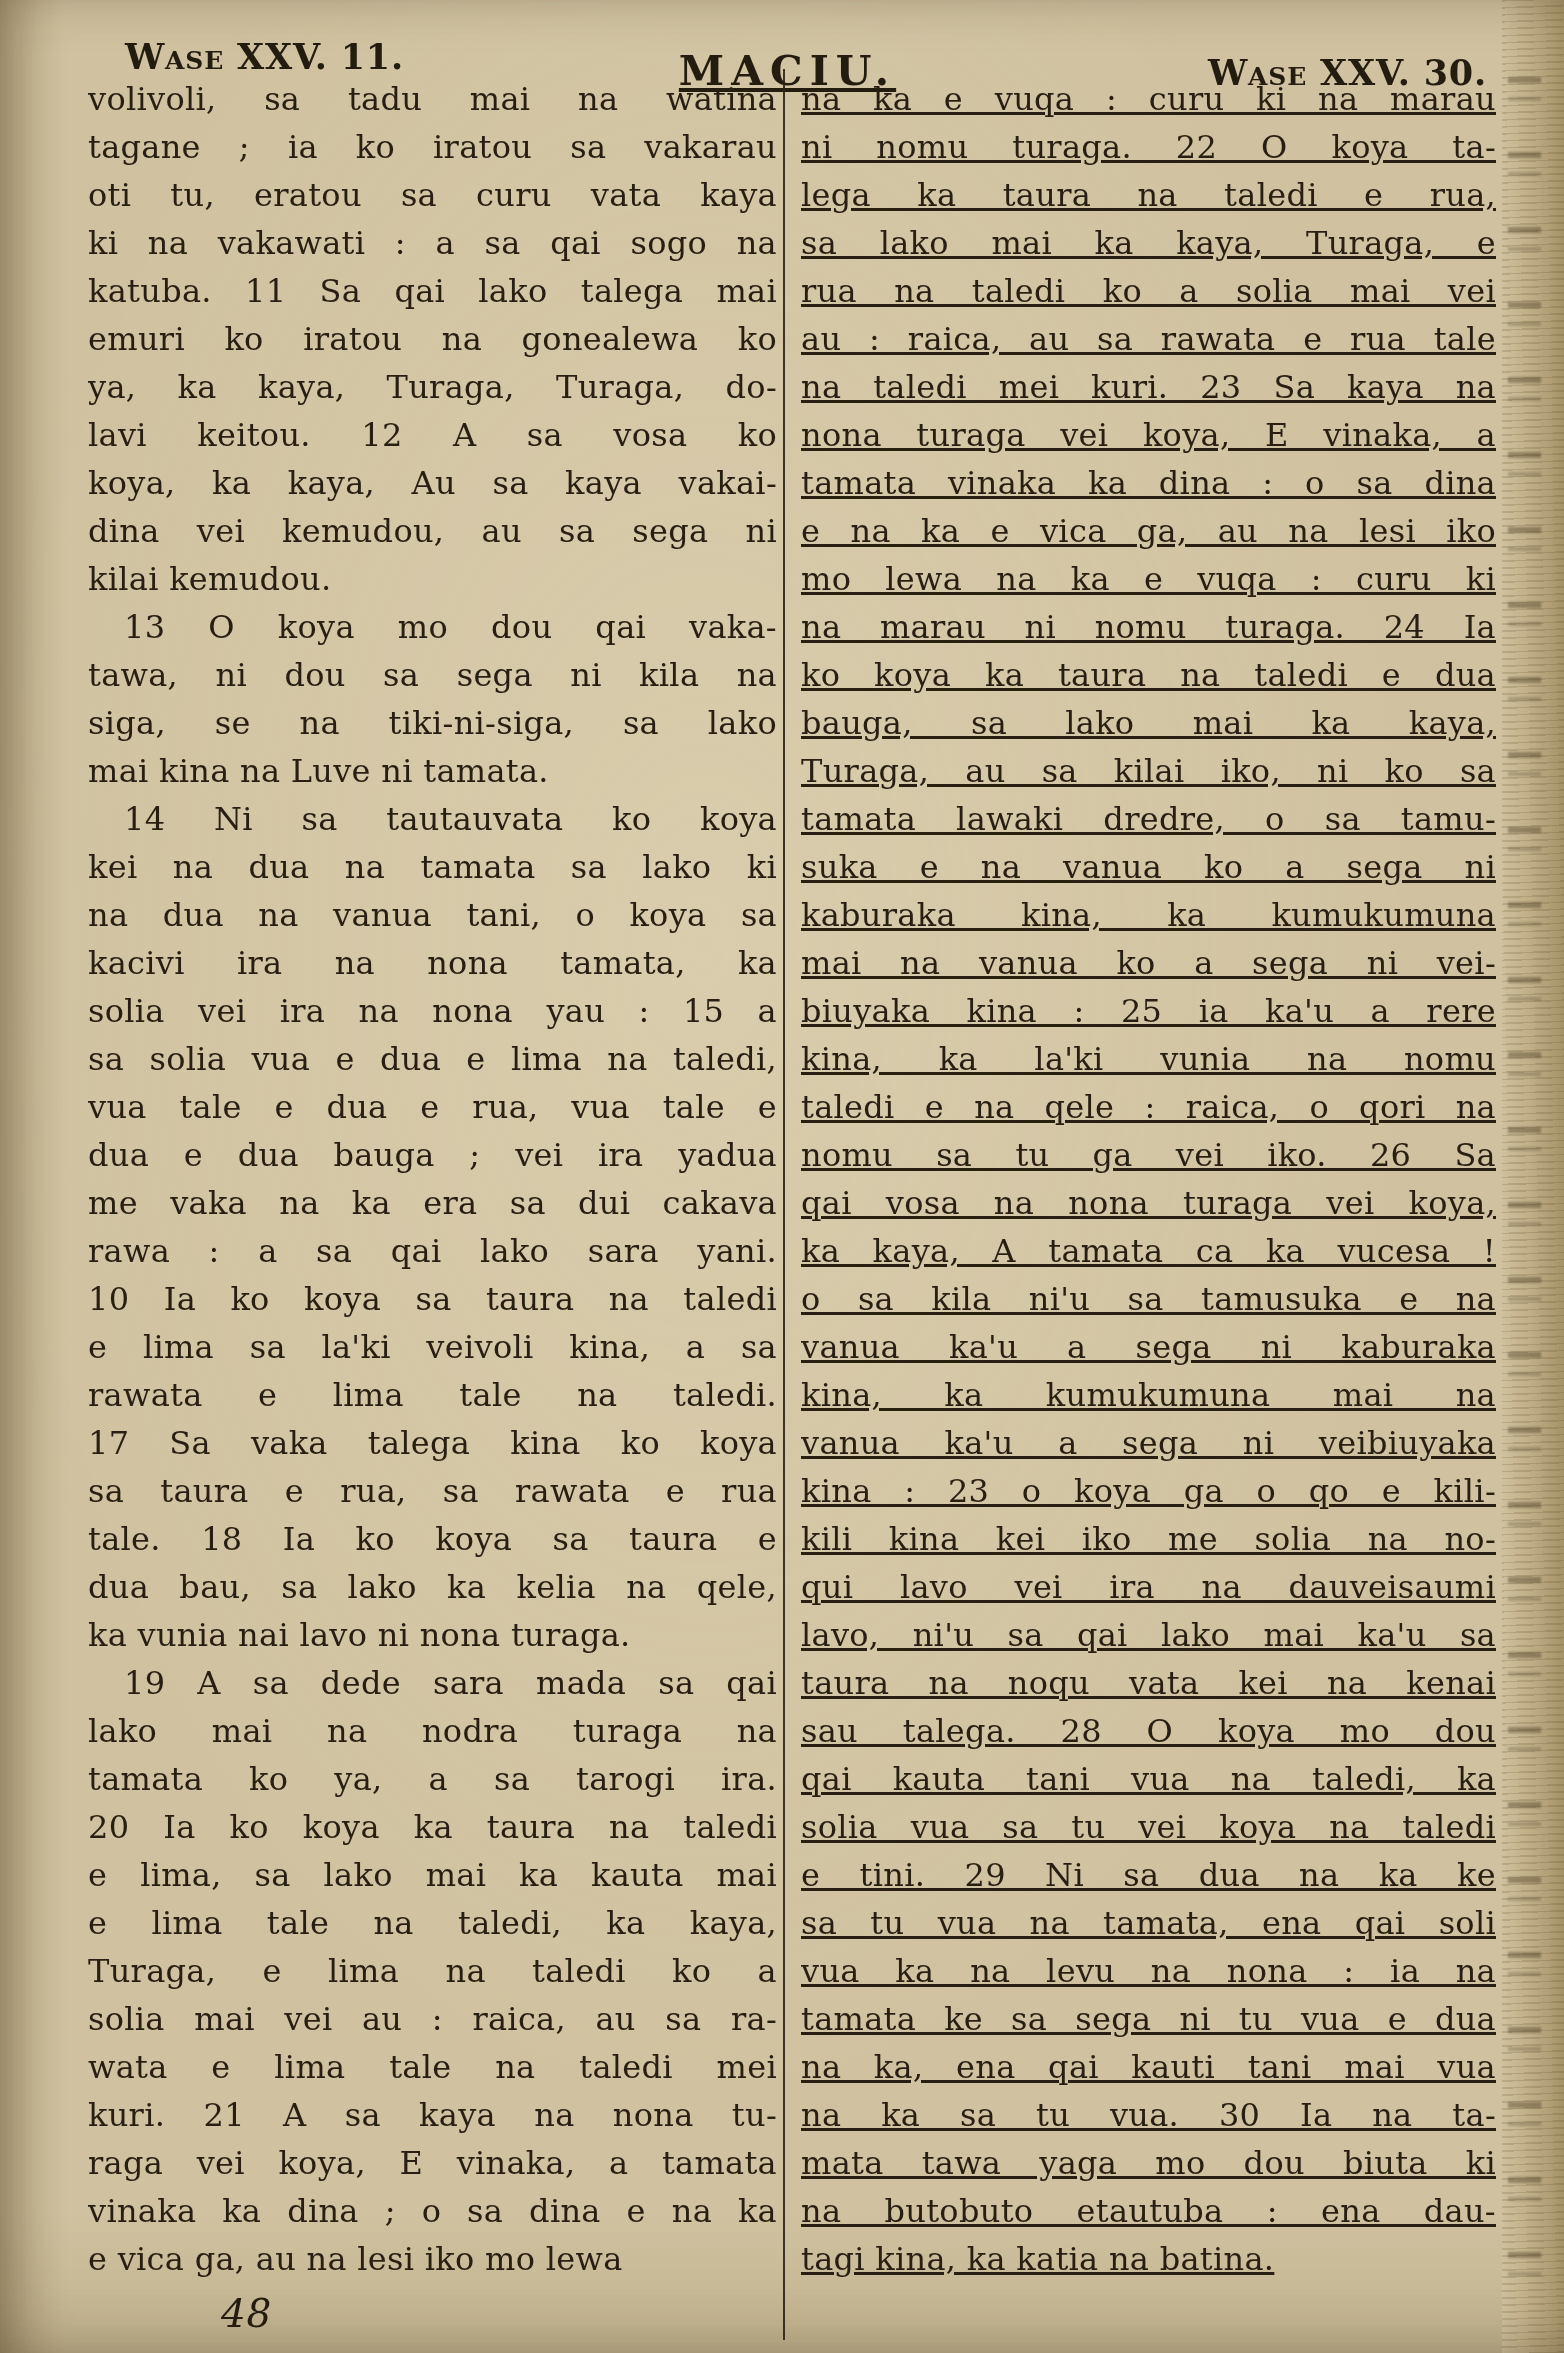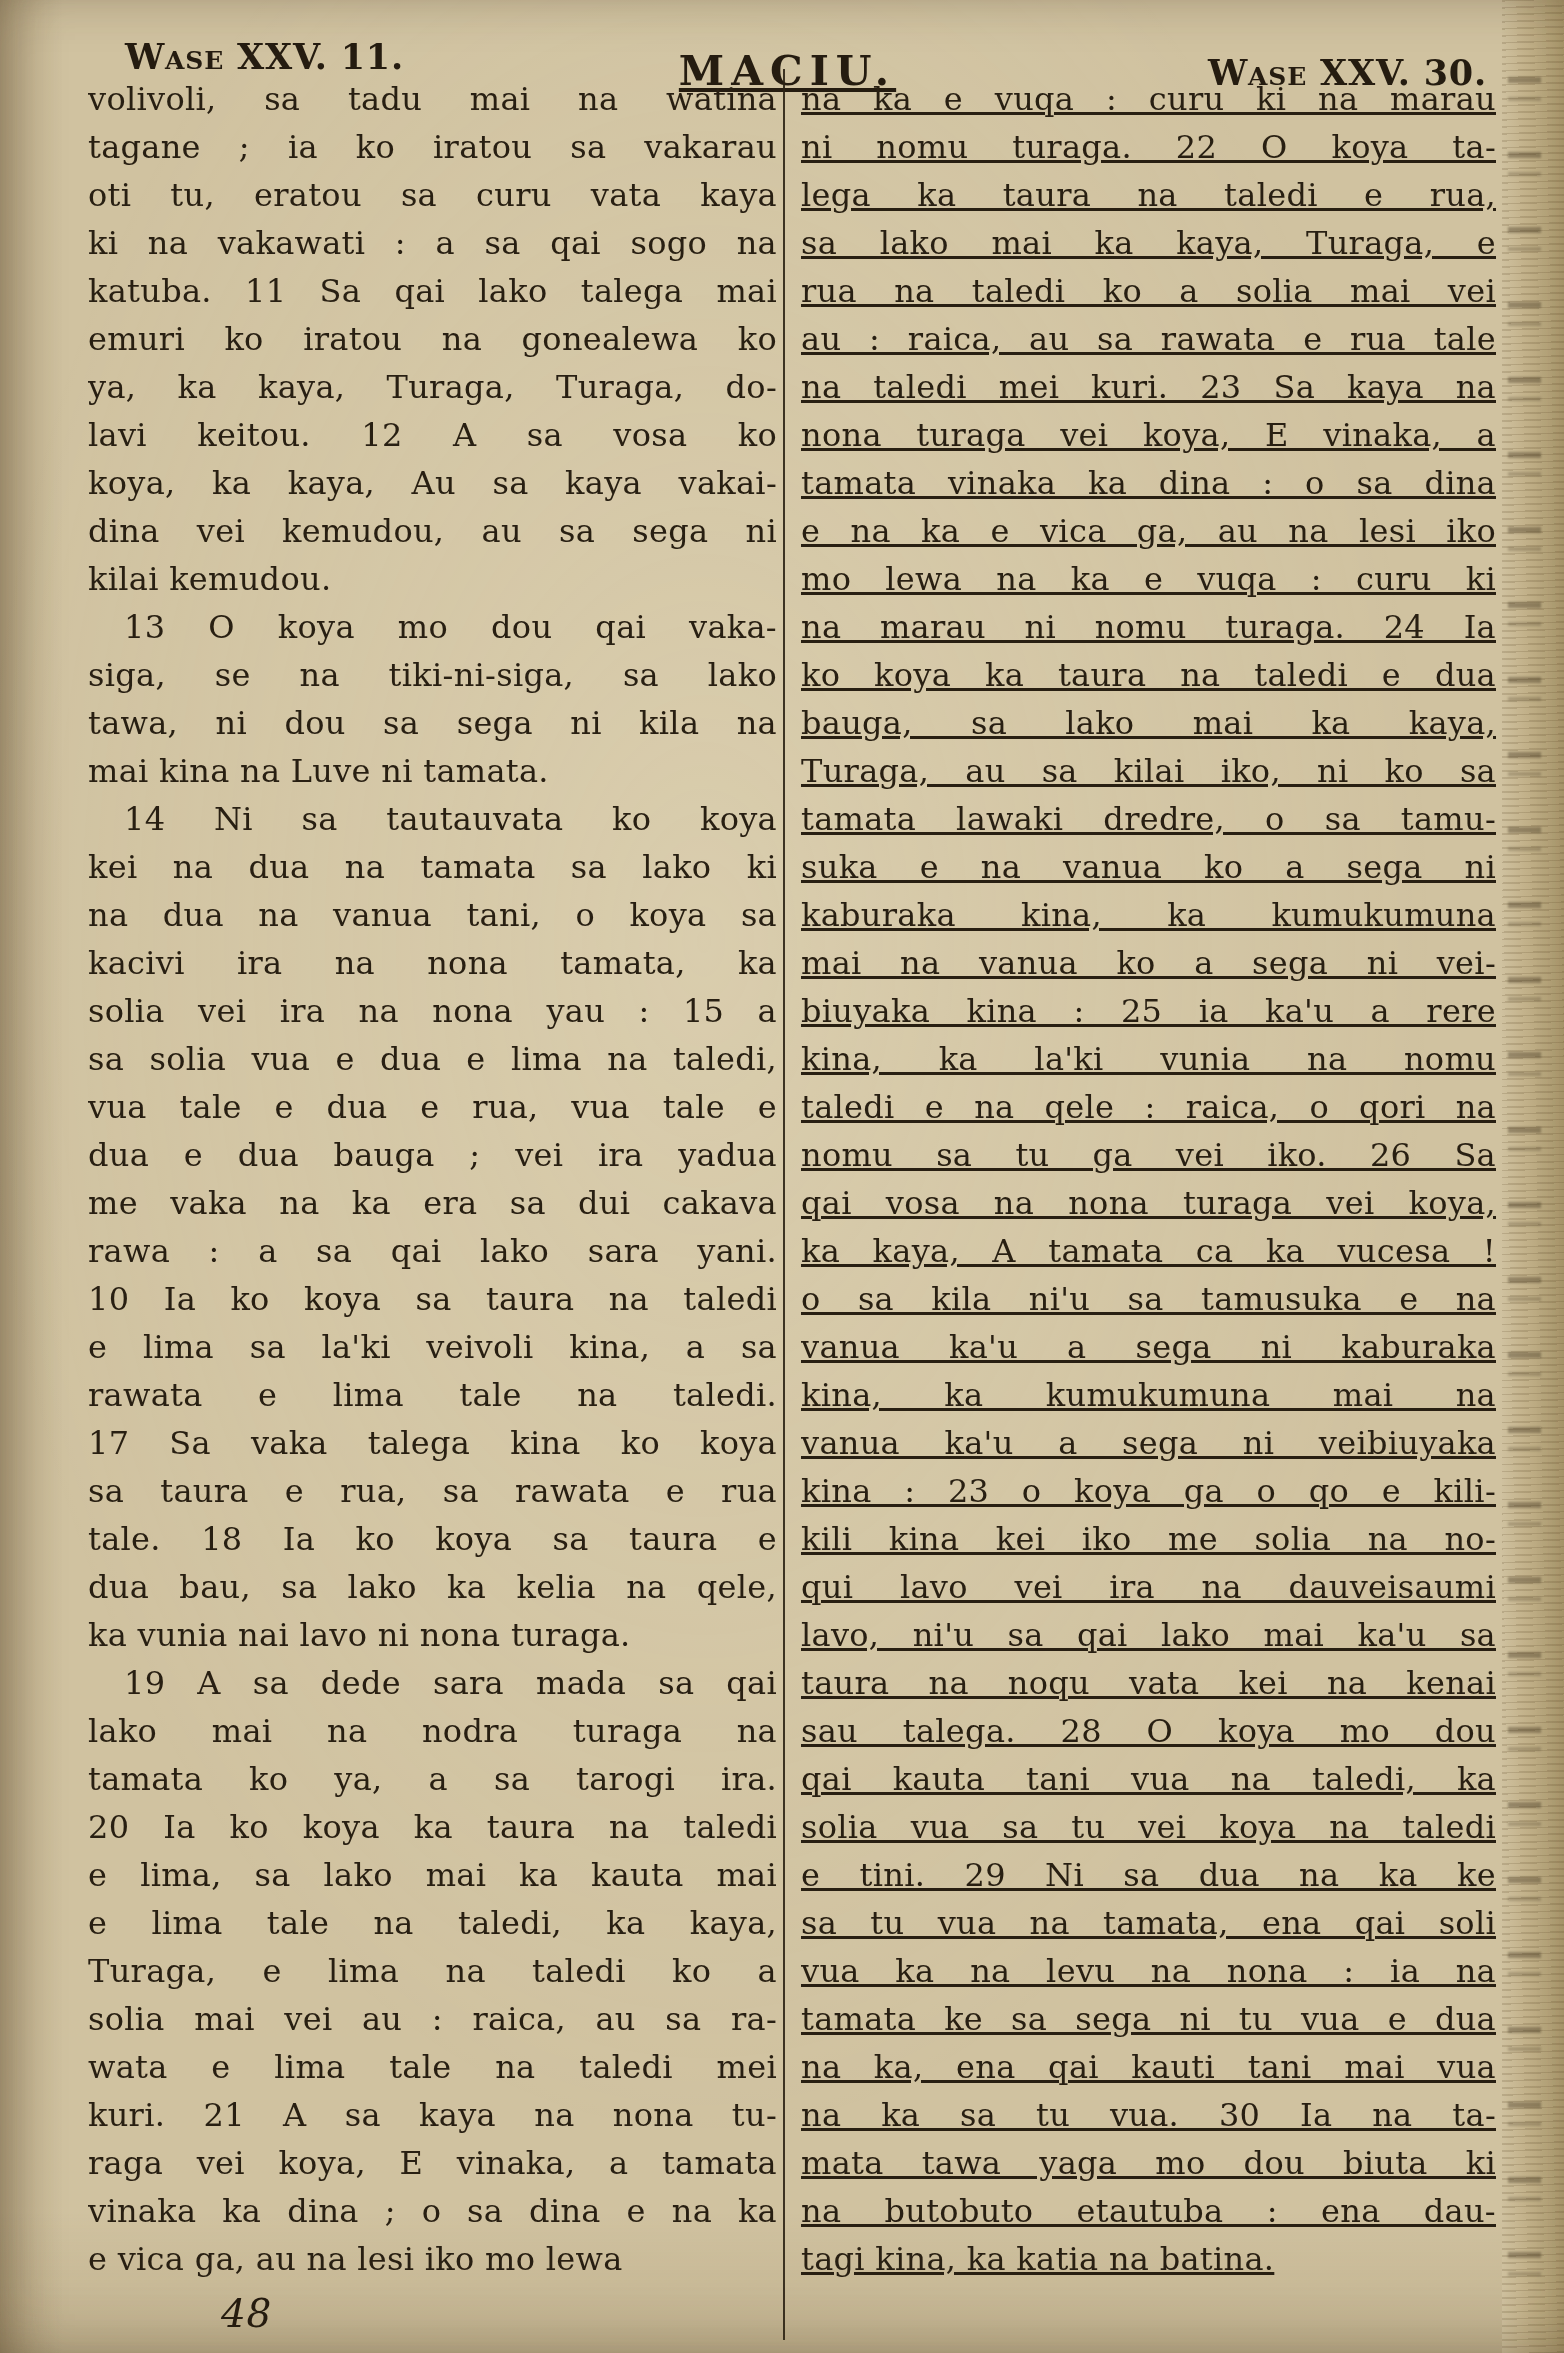--- a/index.html
+++ b/index.html
@@ -131,22 +131,22 @@
       <div class="line">oti tu, eratou sa curu vata kaya</div>
       <div class="line">ki na vakawati : a sa qai sogo na</div>
       <div class="line">katuba. 11 Sa qai lako talega mai</div>
       <div class="line">emuri ko iratou na gonealewa ko</div>
       <div class="line">ya, ka kaya, Turaga, Turaga, do-</div>
       <div class="line">lavi keitou. 12 A sa vosa ko</div>
       <div class="line">koya, ka kaya, Au sa kaya vakai-</div>
       <div class="line">dina vei kemudou, au sa sega ni</div>
       <div class="line last">kilai kemudou.</div>
       <div class="line indent">13 O koya mo dou qai vaka-</div>
+      <div class="line">tawa, ni dou sa sega ni kila na</div>
       <div class="line">siga, se na tiki-ni-siga, sa lako</div>
-      <div class="line">tawa, ni dou sa sega ni kila na</div>
       <div class="line last">mai kina na Luve ni tamata.</div>
       <div class="line indent">14 Ni sa tautauvata ko koya</div>
       <div class="line">kei na dua na tamata sa lako ki</div>
       <div class="line">na dua na vanua tani, o koya sa</div>
       <div class="line">kacivi ira na nona tamata, ka</div>
       <div class="line">solia vei ira na nona yau : 15 a</div>
       <div class="line">sa solia vua e dua e lima na taledi,</div>
       <div class="line">vua tale e dua e rua, vua tale e</div>
       <div class="line">dua e dua bauga ; vei ira yadua</div>
       <div class="line">me vaka na ka era sa dui cakava</div>

